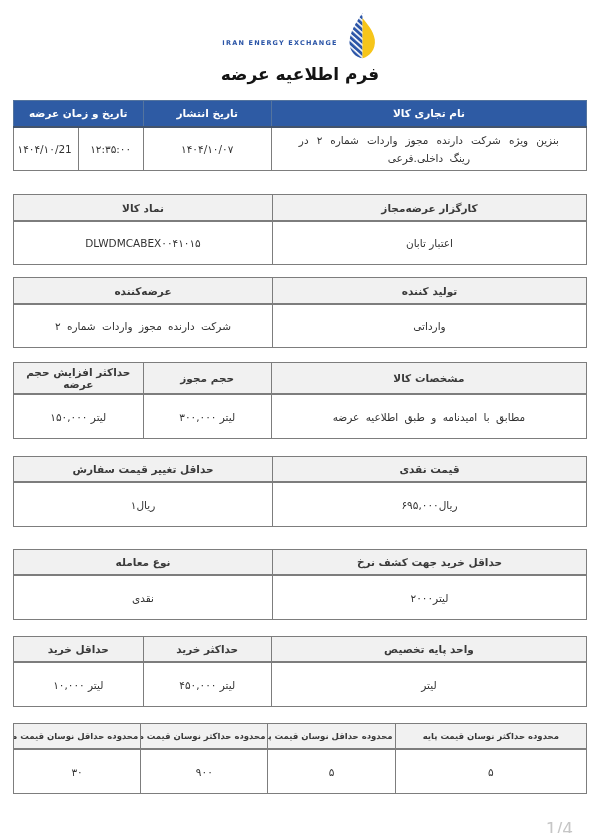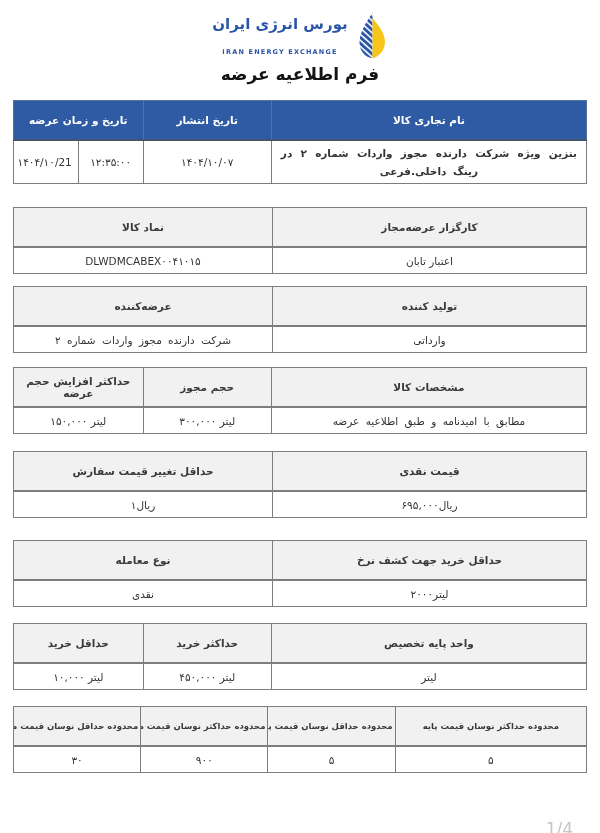--- a/index.html
+++ b/index.html
@@ -24,29 +24,29 @@
   
   table { width:100%; border-collapse:collapse; table-layout:fixed; }
   th,td {
     border:1px solid var(--border-gray,#7d7d7d);
     text-align:center; vertical-align:middle;
     padding:3px 6px;
   }
   th {
     background:var(--header-gray,#f1f1f1);
     font-size:10.5px; font-weight:bold; color:#3a3a3a;
-    height:39px; border-bottom-width:2px;
-  }
-  td { font-size:10.5px; height:27px; color:#333; }
+    height:26px; border-bottom-width:2px;
+  }
+  td { font-size:10.5px; height:44px; color:#333; }
   th.blue {
     background:var(--header-blue,#2e5ba4); color:#ffffff;
     border-color:#54749e; border-bottom-color:#44546b;
   }
   td.tall { height:37px; }
-  td.justify { text-align:justify; text-align-last:center; line-height:1.75; padding:3px 9px;font-weight:bold; }
+  td.justify { text-align:justify; text-align-last:center; line-height:1.75; padding:3px 27px; }
   .spread { word-spacing:3px; }
   td.ltr { direction:ltr; }
   .t1 { margin-top:16px; }
   .t2 { margin-top:23px; }
   .t3 { margin-top:12px; }
   .t4 { margin-top:14px; }
   .t5 { margin-top:17px; }
   .t6 { margin-top:22px; }
   .t7 { margin-top:16px; }
   .t8 { margin-top:16px; }
@@ -59,21 +59,20 @@
     direction:ltr; font-size:17px; color:var(--viewer-gray,#c6c6c6);
   }
 </style>
 </head>
 <body>
 
 <div class="page">
 
   <div class="logo-row">
     <div class="logo-text">
-      <div class="logo-fa">بورس انرژی ایران</div>
       <div class="logo-en">IRAN ENERGY EXCHANGE</div>
     </div>
     <svg class="logo-mark" width="31" height="47" viewBox="0 0 31 47">
       <defs>
         <pattern id="stripes" width="4.5" height="4.5" patternUnits="userSpaceOnUse" patternTransform="rotate(-48)">
           <rect width="4.5" height="4.5" style="fill:var(--logo-blue,#2b55a7)"></rect>
           <rect x="2.9" width="1.6" height="4.5" fill="#ffffff"></rect>
         </pattern>
       </defs>
       <path d="M15.5,1 C9,10.5 2.5,20.5 2.5,30.5 C2.5,39.5 8.8,45.7 15.5,46.2 Z" fill="url(#stripes)"></path>

